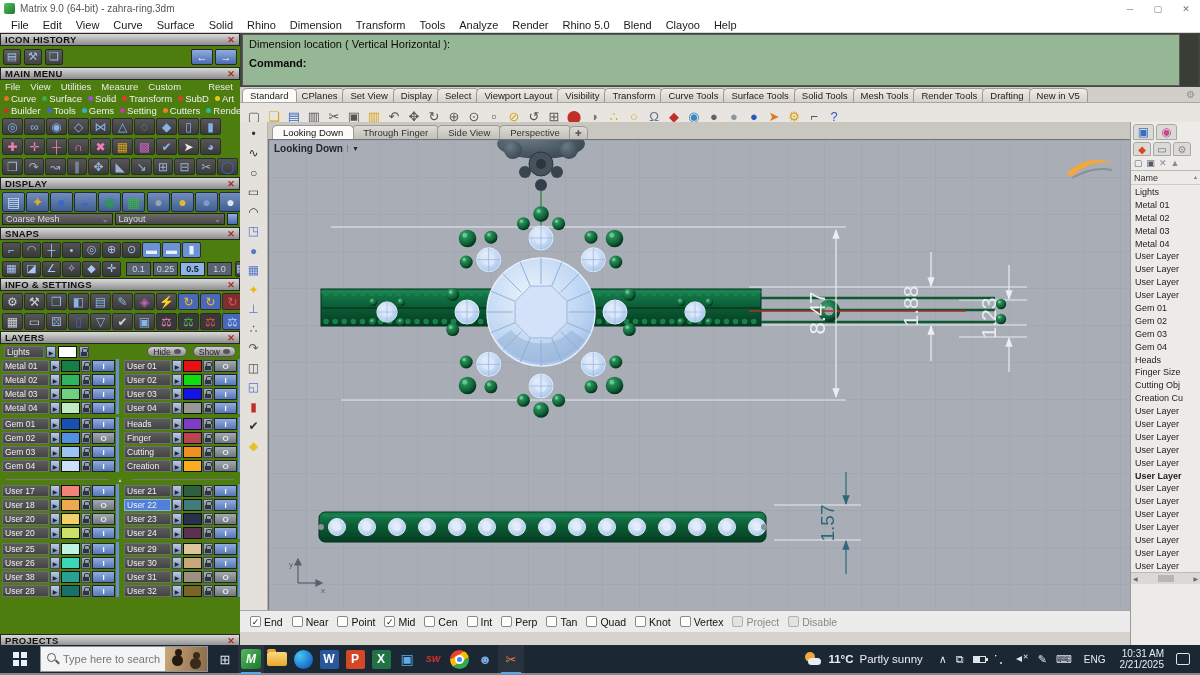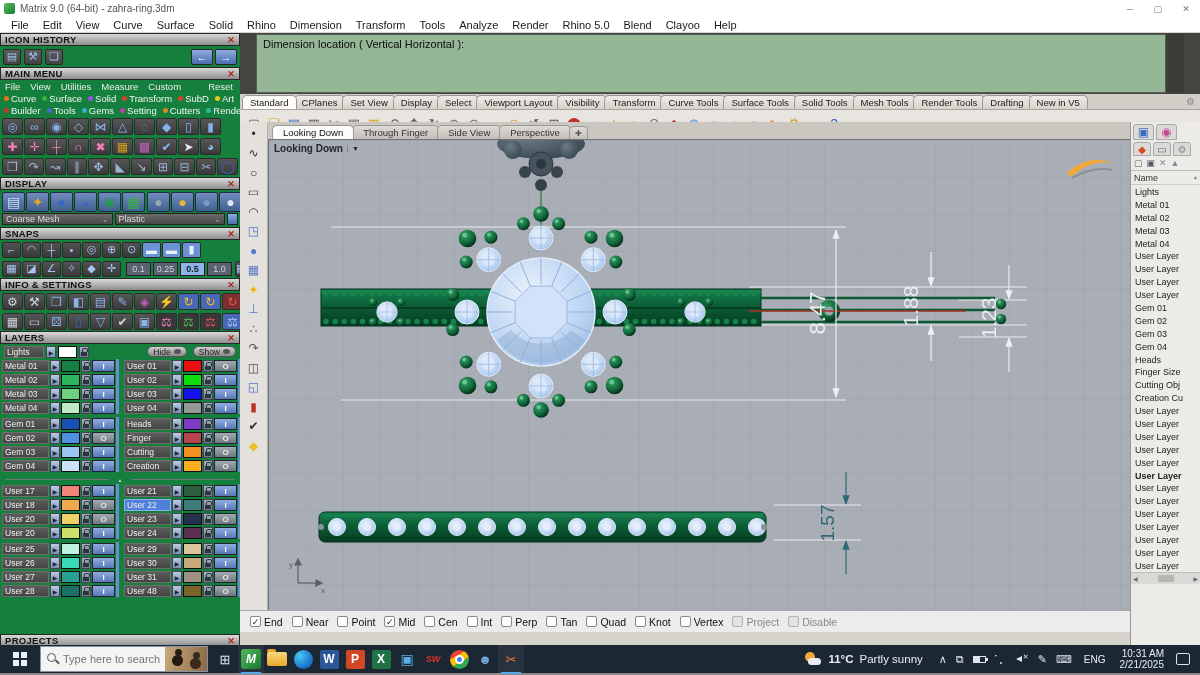--- a/index.html
+++ b/index.html
@@ -6,21 +6,21 @@
 body{width:1200px;height:675px;overflow:hidden;font-family:"Liberation Sans",sans-serif;background:#888;position:relative}
 i,b,em{font-style:normal}
 
 #titlebar{position:absolute;left:0;top:0;width:1200px;height:17px;background:#fff;display:flex;align-items:center;font-size:10px;color:#555}
 .appicon{width:11px;height:11px;margin:0 5px 0 4px;background:linear-gradient(135deg,#58c060,#1a7a30);border-radius:2px}
 .wctrls{margin-left:auto;display:flex}
 .wctrls span{width:28px;text-align:center;font-size:9px;color:#777}
 #menubar{position:absolute;top:17px;width:1200px;height:16px;background:#fff;border-bottom:1px solid #d5d5d5;display:flex;align-items:center;font-size:11px;color:#1a1a1a;padding-left:4px}
 #menubar .menu-item{padding:0 7px}
 
-#sidebar{position:absolute;left:0;top:33px;width:240px;height:632px;background:#15803d;overflow:hidden}
+#sidebar{position:absolute;left:0;top:33px;width:240px;height:632px;background:#4d7c0f;overflow:hidden}
 .shdr{height:13px;display:flex;align-items:center;background:linear-gradient(#d9d9d9,#8d8d8d);border:1px solid #262626;font-size:9.5px;font-weight:bold;color:#111;padding:0 4px;letter-spacing:.3px}
 .shdr .sx{margin-left:auto;color:#b02820;font-size:9px;font-weight:bold}
 .ihrow{display:flex;align-items:center;padding:2px 3px;gap:3px;height:21px}
 .ibtn{width:18px;height:16px;display:flex;align-items:center;justify-content:center;background:linear-gradient(#5e5e5e,#424242);border:1px solid #282828;font-size:11px;border-radius:2px}
 .ihnav{margin-left:auto;display:flex;gap:2px}
 .ihnav .ibtn{background:linear-gradient(#8fadd f,#4a6cb0);background:linear-gradient(#8fade0,#4a6cb0);color:#fff;width:22px}
 .mmrow{display:flex;align-items:center;font-size:9.5px;color:#ececec;padding:0 5px;height:12px}
 .mmrow span{margin-right:10px}
 .mmrow span:last-child{margin-left:auto;margin-right:2px}
 .catrow{display:flex;align-items:center;font-size:9.5px;color:#f2f2f2;height:12px;padding:0 4px}
@@ -63,21 +63,21 @@
 .projwrap{position:absolute;bottom:0;left:0;right:0;background:#3d3d3d}
 .projrow{display:flex;align-items:center;gap:3px;padding:2px 3px;height:18px}
 .pdefault{width:80px;height:13px;background:linear-gradient(#6d8cba,#47669a);color:#dbe4f4;font-size:9px;padding:0 3px;display:flex;align-items:center;border:1px solid #223}
 .pdefault i{margin-left:auto;font-size:6px;color:#cdd}
 .ppages{flex:1;display:flex;gap:1px;height:15px}
 .ppage{flex:1;background:#0a0a0a;color:#eee;font-size:9px;display:flex;align-items:center;padding:0 3px;border:1px solid #3a3a3a}
 .ppage i{margin-left:auto;background:#333;padding:0 2px;font-size:6px;color:#ccc}
 .ptri{width:0;height:0;border-left:11px solid transparent;border-bottom:15px solid #4a78d8}
 
 #topstack{position:absolute;left:240px;top:33px;width:960px;height:89px;background:#43453e}
-#cmdarea{height:59px;margin:1px 16px;display:flex}
+#cmdarea{height:52px;margin:1px 2px;display:flex}
 .cmdgreen{flex:1;background:#95b795;border:1px solid #5a5a5a;font-size:11px;color:#0a0a0a;padding:3px 6px}
 .cmdline1{margin-bottom:7px}
 .cmdline2{font-weight:bold}
 .cmdcorner{width:18px;background:#3a3c36}
 #tabsrow{height:16px;background:#d2cfc9;display:flex;align-items:flex-end;padding-left:2px;border-bottom:1px solid #a8a5a0}
 .ttabs{display:flex;align-items:center}
 .ttab{font-size:9.5px;color:#222;background:linear-gradient(#efece6,#d6d2ca);border:1px solid #999;border-bottom:none;border-radius:5px 5px 0 0;padding:1px 7px;margin-right:-3px;white-space:nowrap}
 .ttab[data-active="true"]{background:#fbfaf7;position:relative;z-index:2}
 .gear{margin-left:auto;margin-right:5px;color:#8a8a8a;font-size:10px;align-self:center}
 #toolbarrow{height:27px;background:#e8e5e0;border-bottom:1px solid #b6b3ae;display:flex;align-items:center;padding-left:5px;gap:2px}
@@ -344,21 +344,21 @@
         <span class="dicn" data-name="material-blue-icon" style="color: rgb(128, 152, 200);">●</span>
         <span class="dicn" data-name="material-white-icon" style="color: rgb(220, 230, 242);">●</span>
       </span>
   </div>
   <div class="selrow">
     <span class="sel" data-name="mesh-quality-select">
         <span>Coarse Mesh</span>
         <i data-name="chevron-down-icon">⌄</i>
       </span>
     <span class="sel" data-name="material-select">
-        <span>Plastic</span>
+        <span>Layout</span>
         <i data-name="chevron-down-icon">⌄</i>
       </span>
     <span class="selbtn" data-name="display-toggle-button"></span>
   </div>
   <div class="shdr" data-name="snaps-header">
     <span data-name="snaps-title">SNAPS</span>
     <span class="sx" data-name="close-icon">✕</span>
   </div>
   <div class="snaprow">
 
@@ -658,21 +658,21 @@
           <span class="ltog" data-name="layer-visibility-toggle"></span>
         </div>
         <div class="lrow" data-name="layer-row" data-state="on">
           <span class="lname" data-name="layer-name-button">User 26</span>
           <span class="larr" data-name="layer-flyout-icon">▶</span>
           <span class="lsw" data-name="layer-color-swatch" style="background: rgb(56, 216, 184);"></span>
           <span class="llock" data-name="layer-lock-icon"></span>
           <span class="ltog" data-name="layer-visibility-toggle"></span>
         </div>
         <div class="lrow" data-name="layer-row" data-state="on">
-          <span class="lname" data-name="layer-name-button">User 27</span>
+          <span class="lname" data-name="layer-name-button">User 38</span>
           <span class="larr" data-name="layer-flyout-icon">▶</span>
           <span class="lsw" data-name="layer-color-swatch" style="background: rgb(40, 160, 150);"></span>
           <span class="llock" data-name="layer-lock-icon"></span>
           <span class="ltog" data-name="layer-visibility-toggle"></span>
         </div>
         <div class="lrow" data-name="layer-row" data-state="on">
           <span class="lname" data-name="layer-name-button">User 28</span>
           <span class="larr" data-name="layer-flyout-icon">▶</span>
           <span class="lsw" data-name="layer-color-swatch" style="background: rgb(24, 112, 104);"></span>
           <span class="llock" data-name="layer-lock-icon"></span>
@@ -696,21 +696,21 @@
           <span class="ltog" data-name="layer-visibility-toggle"></span>
         </div>
         <div class="lrow" data-name="layer-row" data-state="off">
           <span class="lname" data-name="layer-name-button">User 31</span>
           <span class="larr" data-name="layer-flyout-icon">▶</span>
           <span class="lsw" data-name="layer-color-swatch" style="background: rgb(158, 144, 128);"></span>
           <span class="llock" data-name="layer-lock-icon"></span>
           <span class="ltog" data-name="layer-visibility-toggle"></span>
         </div>
         <div class="lrow" data-name="layer-row" data-state="off">
-          <span class="lname" data-name="layer-name-button">User 48</span>
+          <span class="lname" data-name="layer-name-button">User 32</span>
           <span class="larr" data-name="layer-flyout-icon">▶</span>
           <span class="lsw" data-name="layer-color-swatch" style="background: rgb(122, 100, 40);"></span>
           <span class="llock" data-name="layer-lock-icon"></span>
           <span class="ltog" data-name="layer-visibility-toggle"></span>
         </div>
       </div>
   </div>
   <div class="projwrap">
     <div class="shdr" data-name="projects-header">
       <span data-name="projects-title">PROJECTS</span>
@@ -738,20 +738,21 @@
         </span>
       <span class="ptri" data-name="project-corner-decoration"></span>
     </div>
   </div>
 </div>
 
 <div id="topstack" data-name="top-stack">
   <div id="cmdarea">
     <div class="cmdgreen" data-name="command-area">
       <div class="cmdline1" data-name="command-history">Dimension location ( Vertical Horizontal ):</div>
+      <div class="cmdline2" data-name="command-prompt">Command:</div>
     </div>
     <div class="cmdcorner" data-name="command-corner"></div>
   </div>
   <div id="tabsrow">
     <span class="ttabs">
 
     <span class="ttab" data-name="toolbar-tab" data-active="true">Standard</span>
         <span class="ttab" data-name="toolbar-tab">CPlanes</span>
         <span class="ttab" data-name="toolbar-tab">Set View</span>
         <span class="ttab" data-name="toolbar-tab">Display</span>

